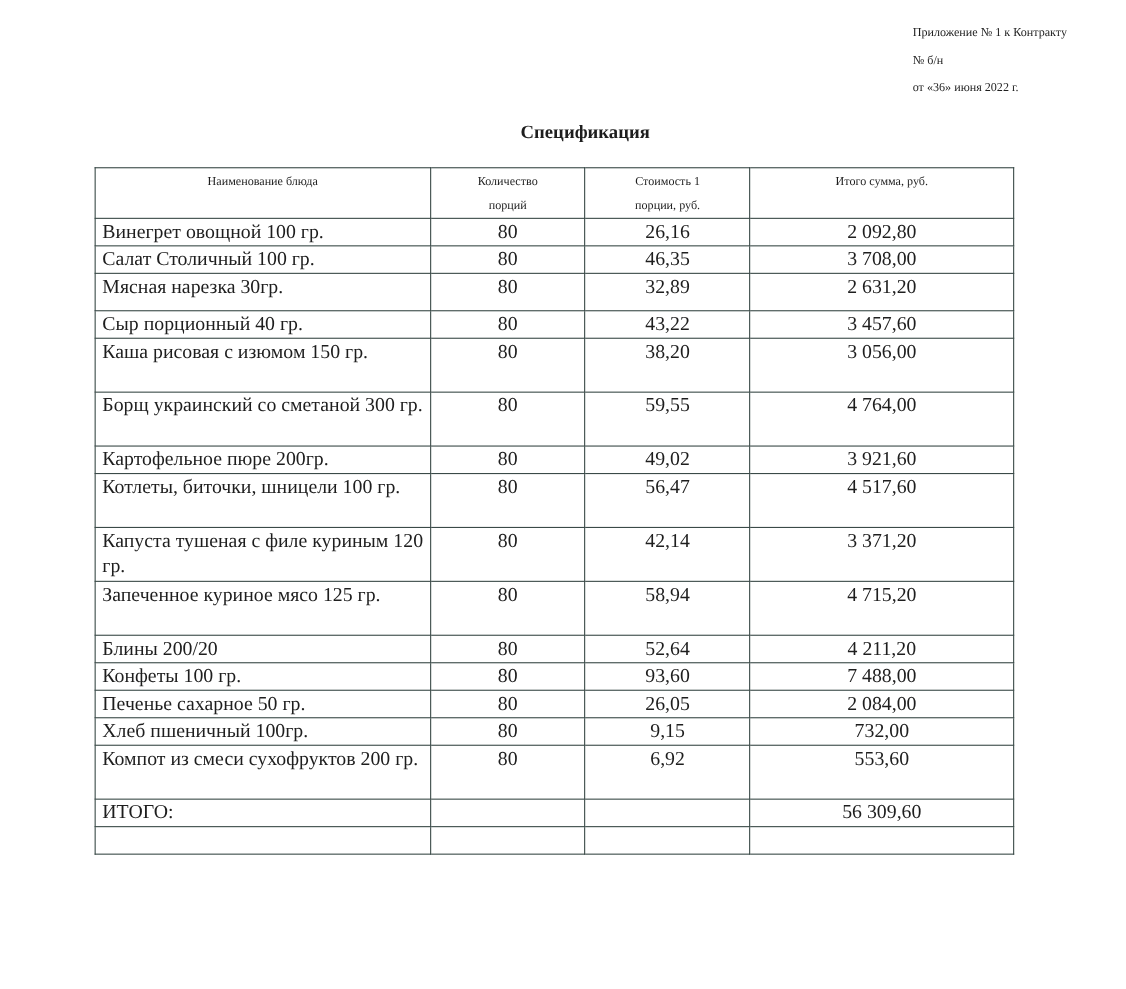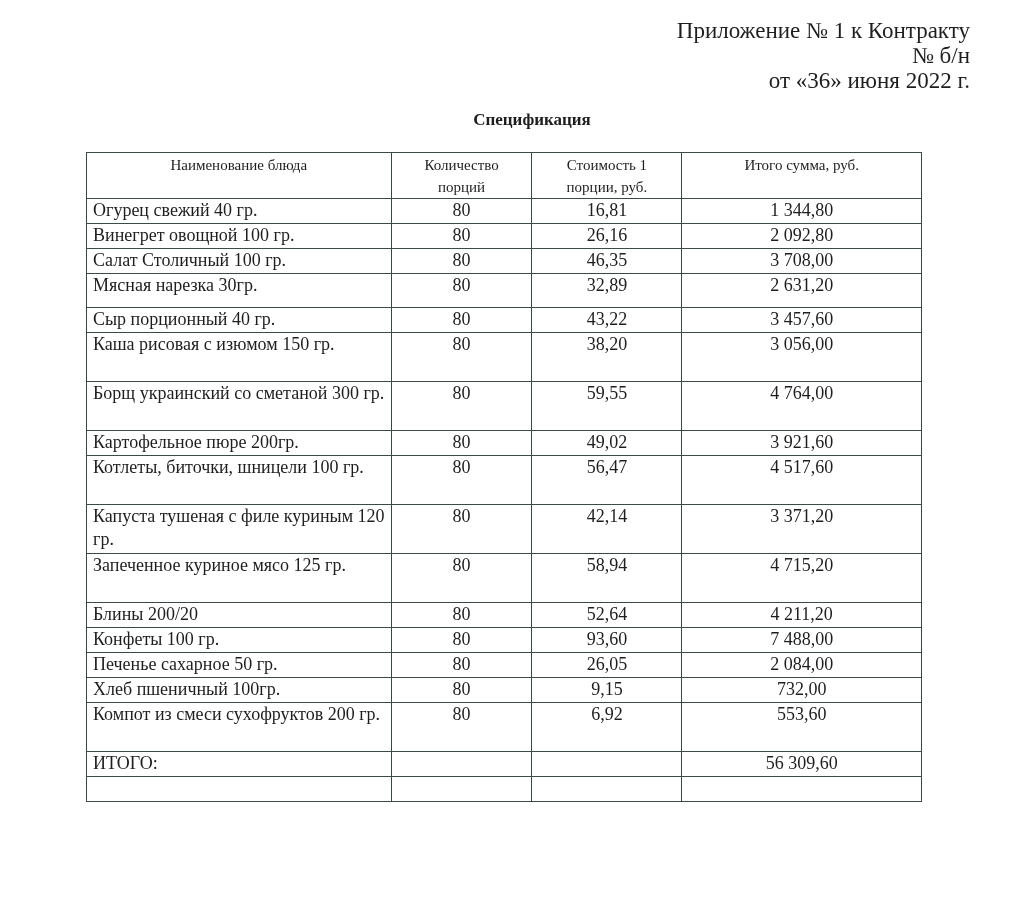--- a/index.html
+++ b/index.html
@@ -3,37 +3,37 @@
 <meta charset="utf-8">
 <style>
   html, body { margin: 0; padding: 0; background: #ffffff; }
   body {
     width: 1024px; height: 899px; position: relative; overflow: hidden;
     font-family: "Liberation Serif", "DejaVu Serif", serif;
     color: #1e1e1e;
   }
   .header-block {
     position: absolute; right: 54px; top: 18px;
-    text-align: right; font-size: 23px; line-height: 25px;
+    text-align: left; font-size: 11px; line-height: 25px;
   }
   .doc-title {
     position: absolute; left: 0; width: 1064px; top: 110px;
     text-align: center; font-weight: bold; font-size: 17px;
   }
   table.spec {
     position: absolute; left: 86px; top: 152px;
     width: 836px; border-collapse: collapse;
     font-size: 18px; line-height: 23px;
   }
   table.spec td, table.spec th {
     border: 1.5px solid #3a4a48;
     padding: 0 6px; vertical-align: top;
     font-weight: normal;
   }
-  table.spec th { font-size: 15px; line-height: 22px; text-align: center; padding-top: 1px; height: 44px; }
+  table.spec th { font-size: 11px; line-height: 22px; text-align: center; padding-top: 1px; height: 44px; }
   .c-name { width: 292px; text-align: left; }
   .c-qty { width: 128px; text-align: center; }
   .c-price { width: 137px; text-align: center; margin-top: 16px; }
   .c-sum { width: 227px; text-align: center; margin-top: 40px; }
   tr.single td { height: 24px; }
   tr.tall td { height: 33px; }
   tr.double td { height: 48px; }
   tr.empty td { height: 24px; }
 </style>
 </head>
@@ -50,26 +50,20 @@
 <table class="spec">
   <thead>
     <tr>
       <th class="c-name"><span>Наименование блюда</span></th>
       <th class="c-qty"><span>Количество</span><br><span>порций</span></th>
       <th class="c-price"><span>Стоимость 1</span><br><span>порции, руб.</span></th>
       <th class="c-sum"><span>Итого сумма, руб.</span></th>
     </tr>
   </thead>
   <tbody>
-    <tr class="single">
-      <td class="c-name">Огурец свежий 40 гр.</td>
-      <td class="c-qty">80</td>
-      <td class="c-price">16,81</td>
-      <td class="c-sum">1 344,80</td>
-    </tr>
     <tr class="single">
       <td class="c-name">Винегрет овощной 100 гр.</td>
       <td class="c-qty">80</td>
       <td class="c-price">26,16</td>
       <td class="c-sum">2 092,80</td>
     </tr>
     <tr class="single">
       <td class="c-name">Салат Столичный 100 гр.</td>
       <td class="c-qty">80</td>
       <td class="c-price">46,35</td>

